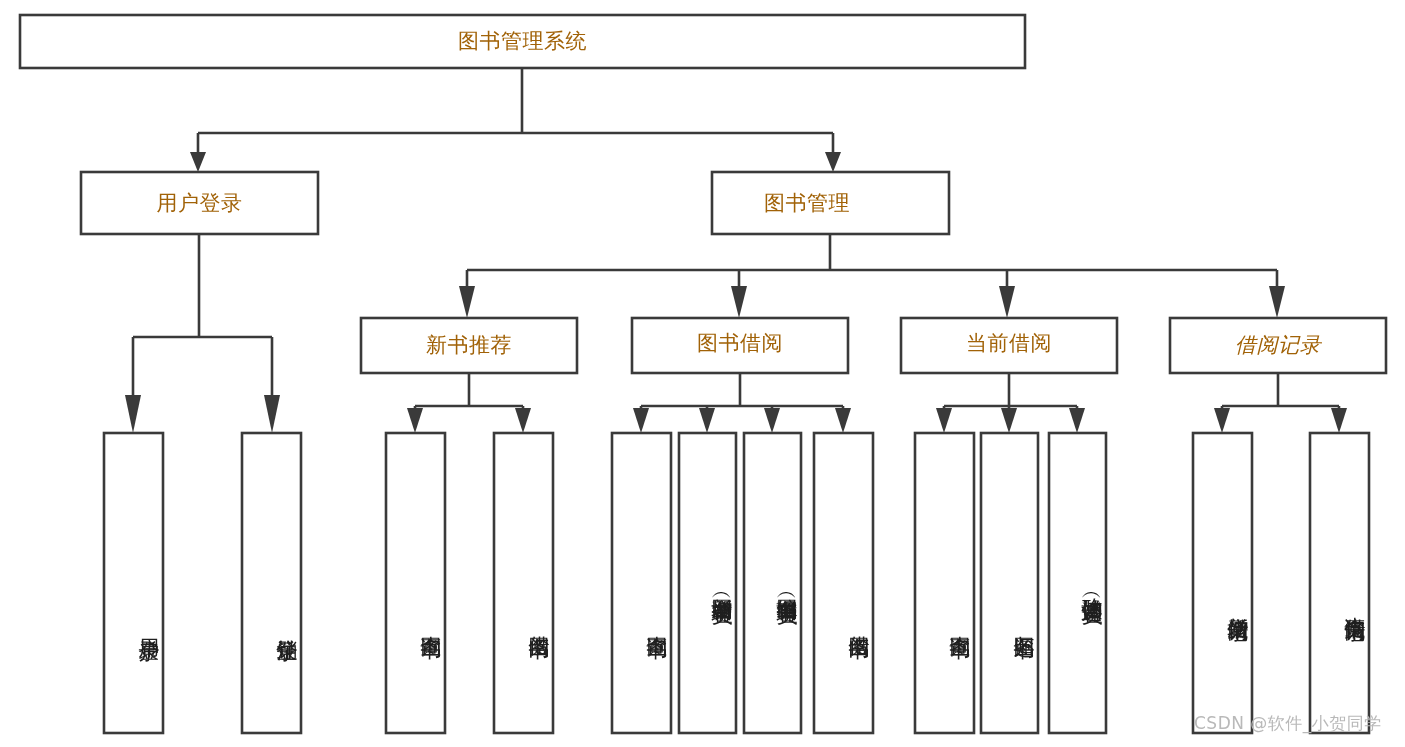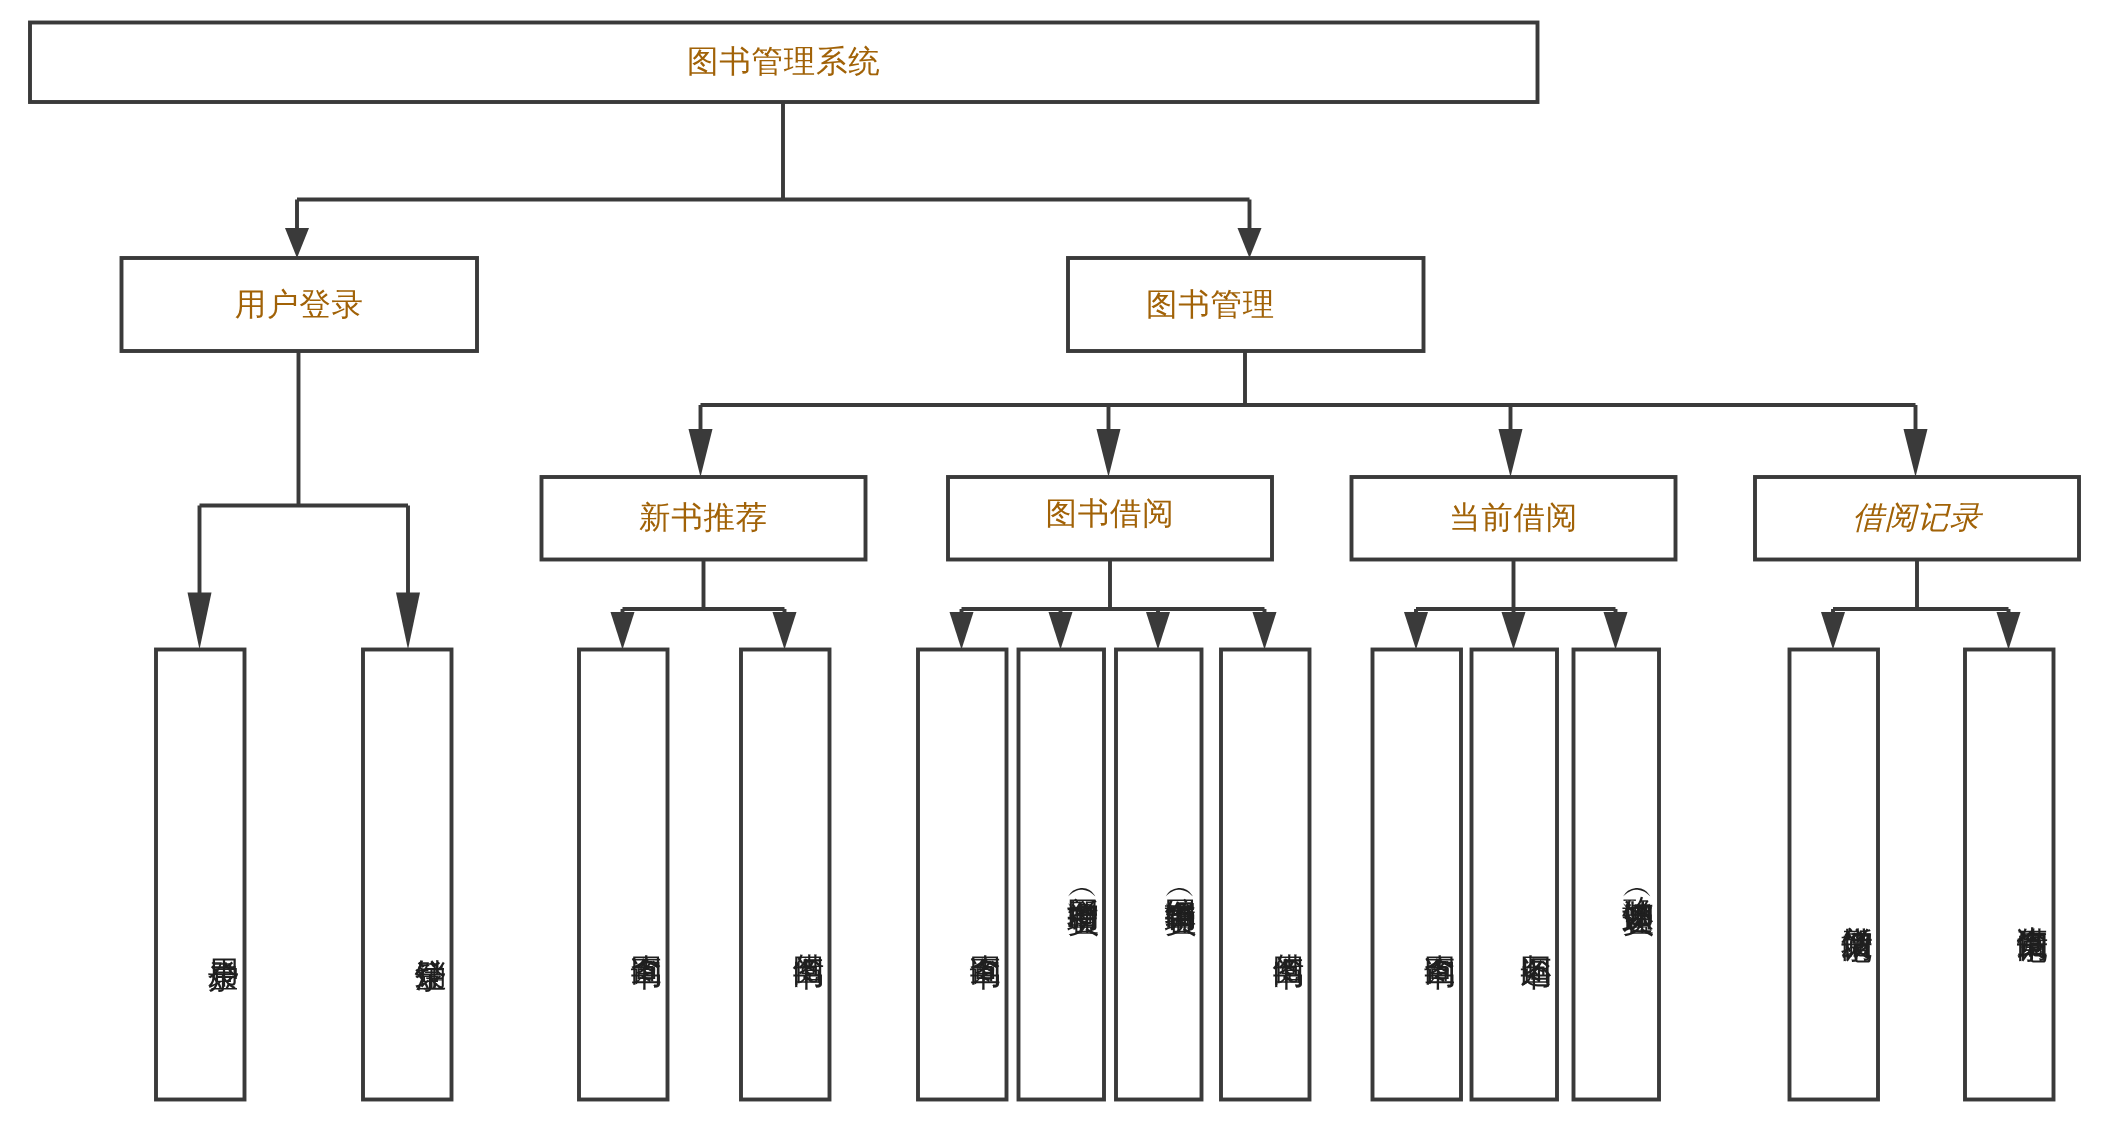--- a/index.html
+++ b/index.html
@@ -144,35 +144,36 @@
 
   </svg>
 
   <div class="node-label-h" style="left:20px; top:15px; width:1005px; height:53px;">图书管理系统</div>
 
   <div class="node-label-h" style="left:81px; top:172px; width:237px; height:62px;">用户登录</div>
   <div class="node-label-h" style="left:712px; top:172px; width:190px; height:62px;border-radius:23px;">图书管理</div>
 
   <div class="node-label-h" style="left:361px; top:318px; width:216px; height:55px;">新书推荐</div>
   <div class="node-label-h" style="left:632px; top:318px; width:216px; height:55px;font-family:Liberation Mono, monospace;">图书借阅</div>
-  <div class="node-label-h" style="left:901px; top:318px; width:216px; height:55px;">当前借阅</div>
+  <div class="node-label-h" style="left:901px; top:318px; width:216px; height:55px;font-family:Liberation Mono, monospace;">当前借阅</div>
   <div class="node-label-h" style="left:1170px; top:318px; width:216px; height:55px;font-style:italic;">借阅记录</div>
 
   <div class="node-label-v" style="left:104px; top:519px; width:59px; height:210px;">用户登录</div>
   <div class="node-label-v" style="left:242px; top:519px; width:59px; height:210px;">注销登录</div>
 
   <div class="node-label-v" style="left:386px; top:513px; width:59px; height:216px;">查询图书</div>
   <div class="node-label-v" style="left:494px; top:513px; width:59px; height:216px;">借阅图书</div>
 
   <div class="node-label-v" style="left:612px; top:513px; width:59px; height:216px;">查询图书</div>
   <div class="node-label-v" style="left:679px; top:441px; width:57px; height:288px;">新增图书（管理员）</div>
   <div class="node-label-v" style="left:744px; top:441px; width:57px; height:288px;">编辑图书（管理员）</div>
   <div class="node-label-v" style="left:814px; top:513px; width:59px; height:216px;">借阅图书</div>
 
   <div class="node-label-v" style="left:915px; top:513px; width:59px; height:216px;">查询图书</div>
   <div class="node-label-v" style="left:981px; top:513px; width:57px; height:216px;">归还图书</div>
   <div class="node-label-v" style="left:1049px; top:441px; width:57px; height:288px;">确认归还（管理员）</div>
 
   <div class="node-label-v" style="left:1193px; top:476px; width:59px; height:253px;">新增借阅记录</div>
   <div class="node-label-v" style="left:1310px; top:476px; width:59px; height:253px;">查询借阅记录</div>
 
+  <div class="watermark" style="left:1194px; top:712px;">CSDN @软件_小贺同学</div>
 
 </div>
 
 </body></html>

